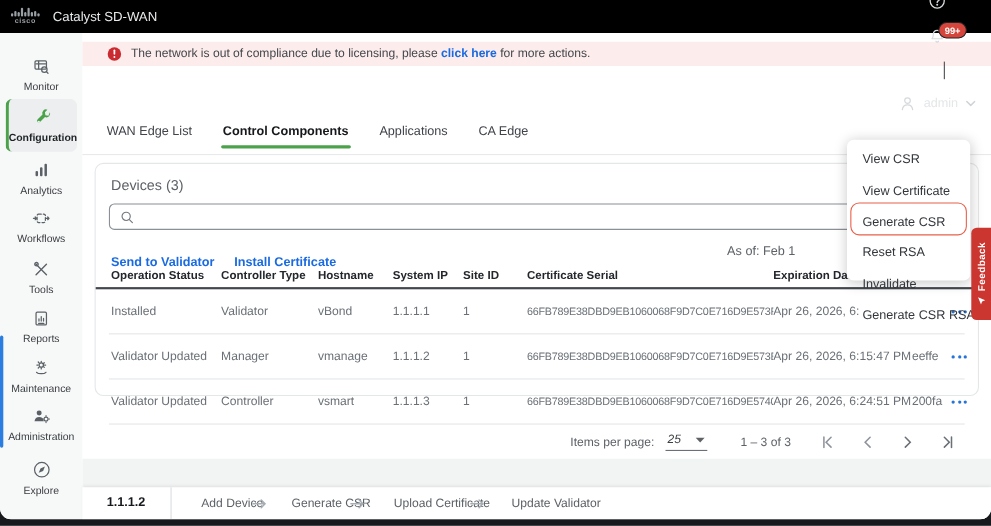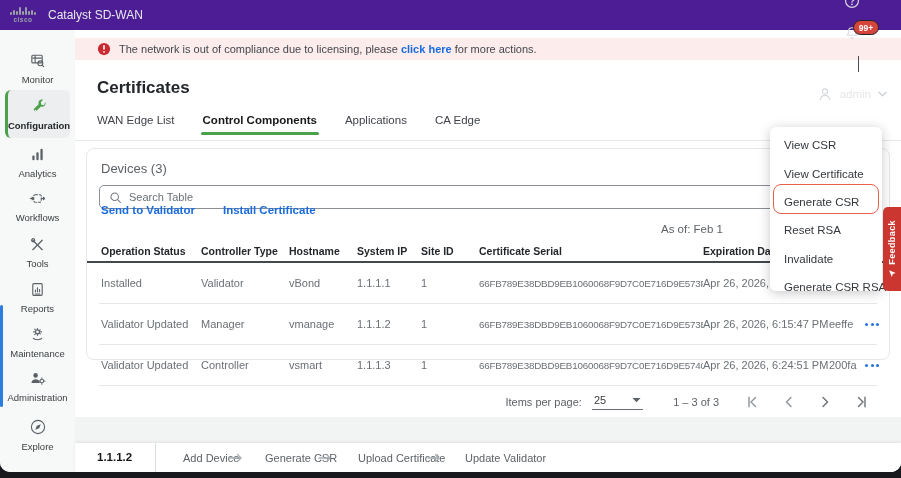--- a/index.html
+++ b/index.html
@@ -1,21 +1,21 @@
 <!DOCTYPE html>
 <html><head>
 <meta charset="utf-8">
 <style>
   * { box-sizing: border-box; margin: 0; padding: 0; }
   html,body { width:901px; height:478px; overflow:hidden; }
   body { font-family:"Liberation Sans", sans-serif; background:#17191c; position:relative; }
   svg { display:block; }
 
   
-  .topbar { position:absolute; top:0; left:0; width:901px; height:30px; background:#4c1d95; display:flex; align-items:center; z-index:30; }
+  .topbar { position:absolute; top:0; left:0; width:901px; height:30px; background:#000000; display:flex; align-items:center; z-index:30; }
   .logo { margin-left:10px; display:flex; flex-direction:column; align-items:center; }
   .logo .bars { display:flex; align-items:flex-end; gap:1px; height:8px; }
   .logo .bars i { width:2px; background:#9aa0a6; border-radius:1px; }
   .logo .word { font-size:6.5px; font-weight:bold; color:#9aa0a6; letter-spacing:.5px; margin-top:1px; }
   .brand { color:#e8eaec; font-size:12px; margin-left:12px; }
   .topbar-right { margin-left:auto; display:flex; align-items:center; gap:14px; margin-right:14px;flex-direction:column; }
   .tb-icon { width:18px; height:18px; display:flex; align-items:center; justify-content:center; cursor:pointer; position:relative; }
   .badge { position:absolute; left:10px; top:-4px; background:#d6453c; color:#fff; font-size:8.5px; font-weight:bold; border-radius:8px; padding:1.5px 5px; border:1.5px solid #1f2226; }
   .tb-divider { width:1px; height:16px; background:#4a4e54; }
   .admin { color:#e4e6e8; font-size:11.5px; display:flex; align-items:center; gap:7px; cursor:pointer;text-align:right; }
@@ -42,54 +42,54 @@
   .tab { font-size:11.5px; color:#40444a; padding-bottom:9px; cursor:pointer; position:relative; }
   .tab.active { font-weight:bold; color:#16181b; }
   .tab.active::after { content:""; position:absolute; left:-2px; right:-2px; bottom:0; height:3px; background:#4ba24a; border-radius:2px; z-index:2; }
 
   
   .card { position:absolute; left:11px; top:118px; width:804px; height:212px; background:#fff; border:1px solid #e4e7e8; border-radius:8px; }
   .devices-heading { position:absolute; left:14px; top:12px; font-size:13px; color:#5d6267; }
   .search-box { position:absolute; left:12px; top:36px; right:12px; height:24px; border:1px solid #8a9095; border-radius:5px; display:flex; align-items:center; padding-left:9px; gap:7px; background:#fff; }
   .search-box input { border:none; outline:none; font-size:11px; color:#3c4043; width:90%; font-family:"Liberation Sans",sans-serif; background:transparent; }
   .search-box input::placeholder { color:#6a7075; }
-  .actions-row { position:absolute; left:14px; top:55px; display:flex; gap:28px; }
+  .actions-row { position:absolute; left:14px; top:84px; display:flex; gap:18px; }
   .link-action { font-size:11.5px; font-weight:bold; color:#1b6be0; cursor:pointer; }
   .as-of { position:absolute; left:574px; top:74px; font-size:11.5px; color:#5d6267; }
 
   .tbl { position:absolute; left:0; top:92px; right:0; }
   .tr { display:flex; align-items:center; padding-left:14px; }
   .tr.head { height:22px; border-bottom:2px solid #43484e; }
   .tr.head .td { font-size:10.5px; font-weight:bold; color:#23272c; }
   .tr.row { height:40px; }
   .row-sep { height:1px; background:#e4e6e8; margin:0 12px; }
   .td { font-size:11px; color:#6a7076; white-space:nowrap; overflow:hidden; }
   .c1{width:100px}.c2{width:88px}.c3{width:68px}.c4{width:64px}.c5{width:58px}
   .c6{width:224px; font-size:9.8px; letter-spacing:-.2px;}
   .tr.head .c6{font-size:10.5px; letter-spacing:0;}
   .c7{width:126px}.c8{width:34px}.c9{width:26px}
   .dots { display:flex; gap:2.5px; cursor:pointer; padding:4px 2px; }
   .dots i { width:3px; height:3px; border-radius:50%; background:#2774d9; }
 
   .pagination { position:absolute; left:0; right:14px; top:238px; height:30px; display:flex; align-items:center; justify-content:flex-end; gap:0; font-size:11px; color:#5d6267; }
-  .ipp-select { display:flex; align-items:center; gap:26px; border-bottom:1px solid #6a7076; padding:0 2px 3px 2px; margin-left:10px; cursor:pointer; color:#3c4043; }
+  .ipp-select { display:flex; align-items:center; gap:13px; border-bottom:1px solid #6a7076; padding:0 2px 3px 2px; margin-left:10px; cursor:pointer; color:#3c4043;font-style:italic; }
   .range { margin:0 26px 0 30px; }
   .pager { display:flex; align-items:center; gap:20px; margin-right:6px; }
   .pager .pg { cursor:pointer; padding:2px; }
 
   
   .footer-gap { position:absolute; left:0; right:0; top:387px; height:26px; background:#f2f3f3; }
   .footer { position:absolute; left:0; right:0; top:413px; height:29px; background:#fff; box-shadow:0 -1px 3px rgba(0,0,0,.08); }
   .footer .ip { position:absolute; left:22px; top:8px; font-size:11.5px; font-weight:bold; color:#16181b; }
   .footer .vdiv { position:absolute; left:80px; top:0; width:1px; height:29px; background:#dadde0; }
   .step { position:absolute; top:9px; font-size:11px; color:#5d6267; cursor:pointer; }
   .arrow { position:absolute; top:10px; }
 
   
-  .menu { position:absolute; left:770px; top:127px; width:112px; height:164px; background:#fff; border-radius:6px; box-shadow:0 2px 12px rgba(0,0,0,.22); z-index:40; padding-top:4px; }
+  .menu { position:absolute; left:770px; top:127px; width:112px; height:128px; background:#fff; border-radius:6px; box-shadow:0 2px 12px rgba(0,0,0,.22); z-index:40; padding-top:4px; }
   .menu-item { height:28.4px; display:flex; align-items:center; padding-left:14px; font-size:11.5px; color:#33373c; cursor:pointer; white-space:nowrap; }
   .hl-box { position:absolute; left:3px; top:57px; width:106px; height:30px; border:1.5px solid #e8604b; border-radius:8px; pointer-events:none; }
 
   
   .feedback { position:absolute; left:883px; top:207px; width:18px; height:84px; background:#cc3631; border-radius:5px 0 0 5px; z-index:45; display:flex; flex-direction:column; align-items:center; justify-content:center; gap:4px; cursor:pointer; }
   .feedback .ft { writing-mode:vertical-rl; transform:rotate(180deg); color:#fff; font-size:9px; font-weight:bold; letter-spacing:.4px; }
 </style>
 </head>
 <body>
 
@@ -241,38 +241,36 @@
 
     <div class="banner">
       <svg width="14" height="14" viewBox="0 0 16 16">
           <circle cx="8" cy="8" r="7" fill="#ca2b30"></circle>
           <rect x="7.1" y="3.4" width="1.8" height="5.4" rx=".9" fill="#fff"></rect>
           <circle cx="8" cy="11.2" r="1" fill="#fff"></circle>
         </svg>
       <span class="txt"><span>The network is out of compliance due to licensing, please</span>&nbsp;<a>click here</a>&nbsp;<span>for more actions.</span></span>
     </div>
 
-    <div class="page-title">Certificates</div>
 
     <div class="tabs">
       <div class="tab">WAN Edge List</div>
       <div class="tab active">Control Components</div>
       <div class="tab">Applications</div>
       <div class="tab">CA Edge</div>
     </div>
 
     <div class="card">
       <div class="devices-heading">Devices (3)</div>
 
       <div class="search-box">
         <svg width="13" height="13" viewBox="0 0 16 16" fill="none" stroke="#747a80" stroke-width="1.3" stroke-linecap="round">
             <circle cx="7" cy="7" r="4.6"></circle>
             <path d="M10.6 10.6L14 14"></path>
           </svg>
-        <input placeholder="Search Table" style="">
       </div>
 
       <div class="actions-row">
         <span class="link-action">Send to Validator</span>
         <span class="link-action">Install Certificate</span>
       </div>
       <div class="as-of">As of: Feb 1</div>
 
       <div class="tbl">
         <div class="tr head">

